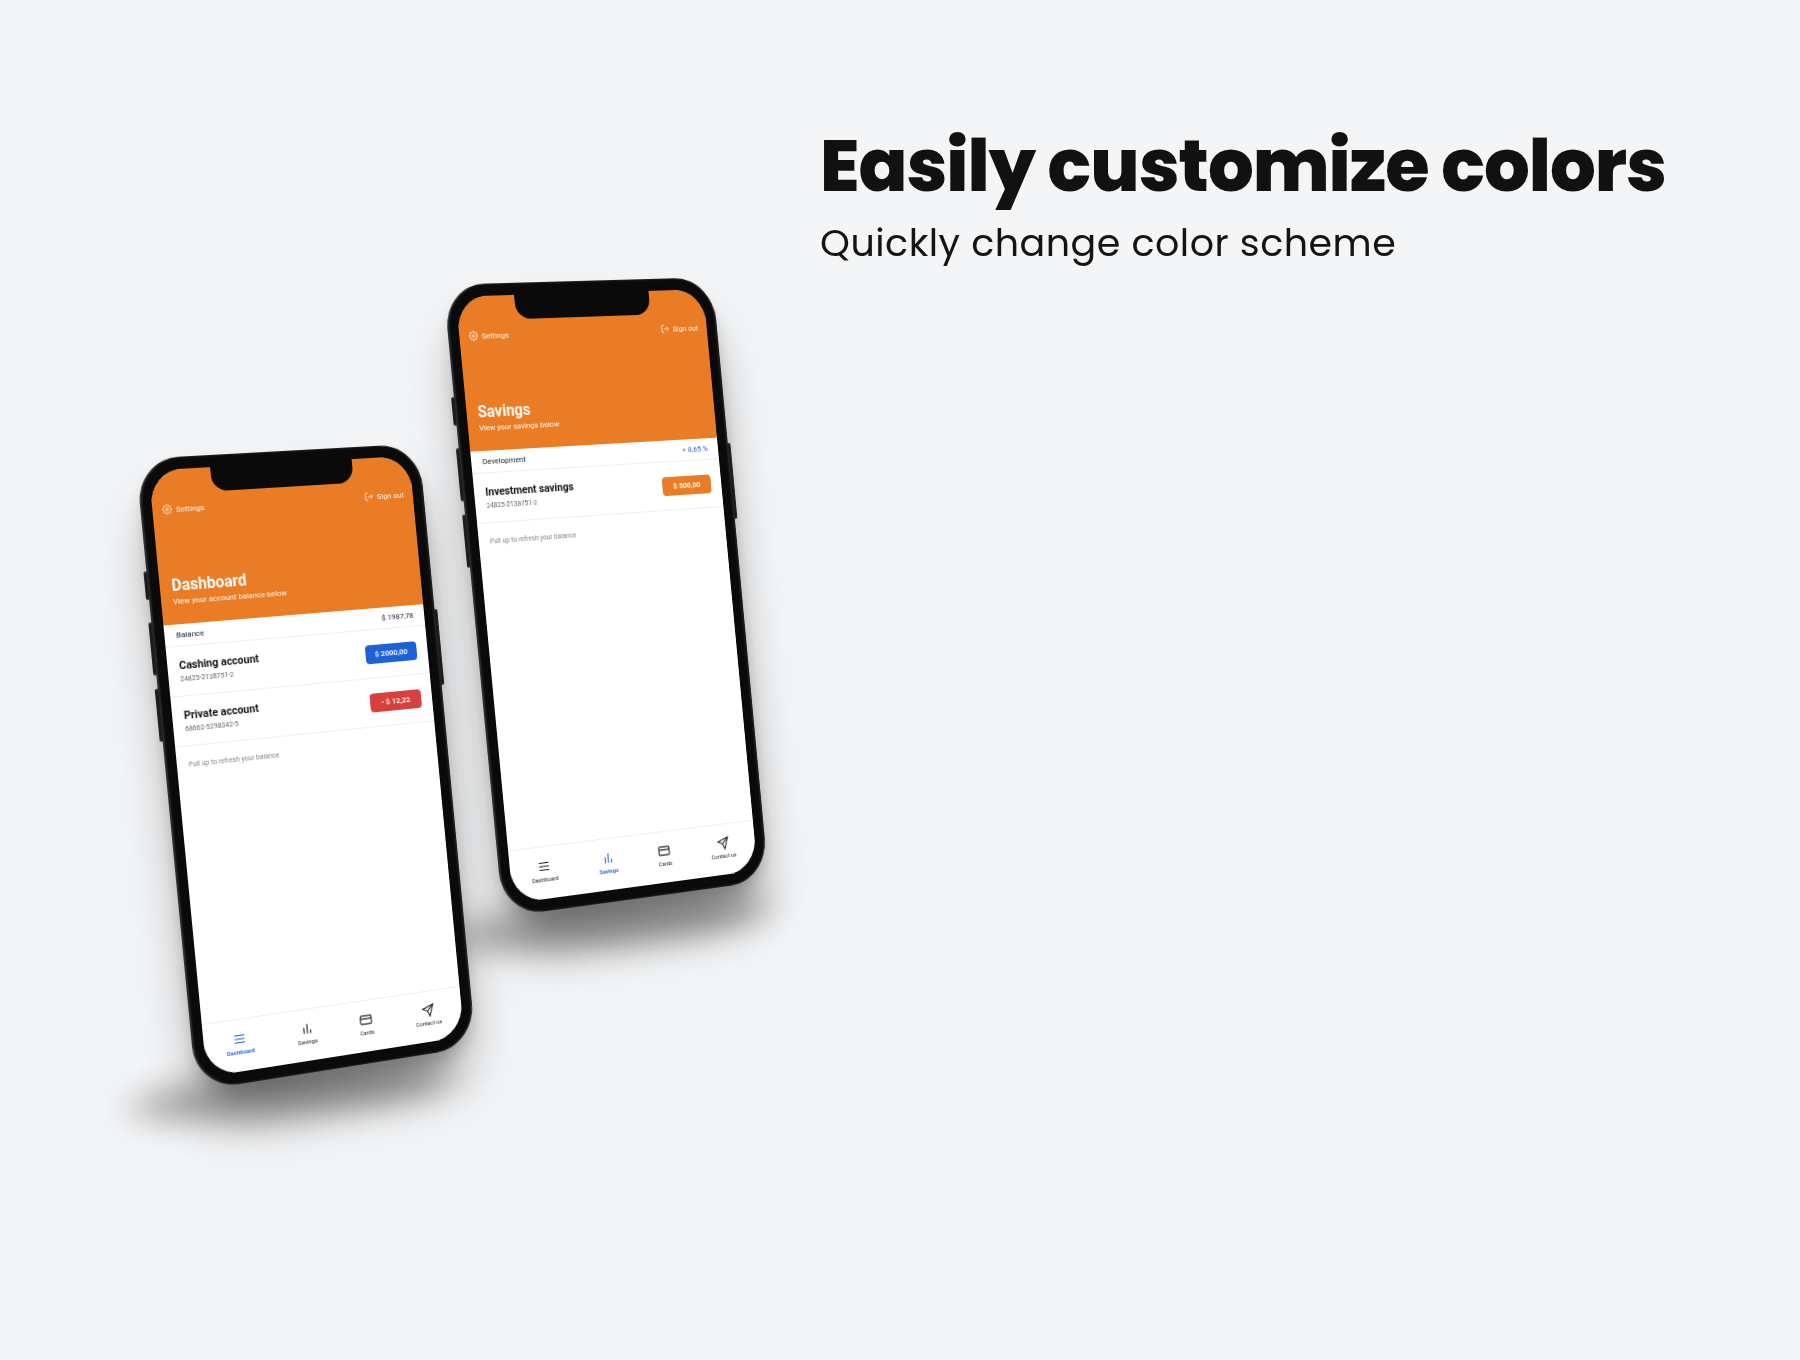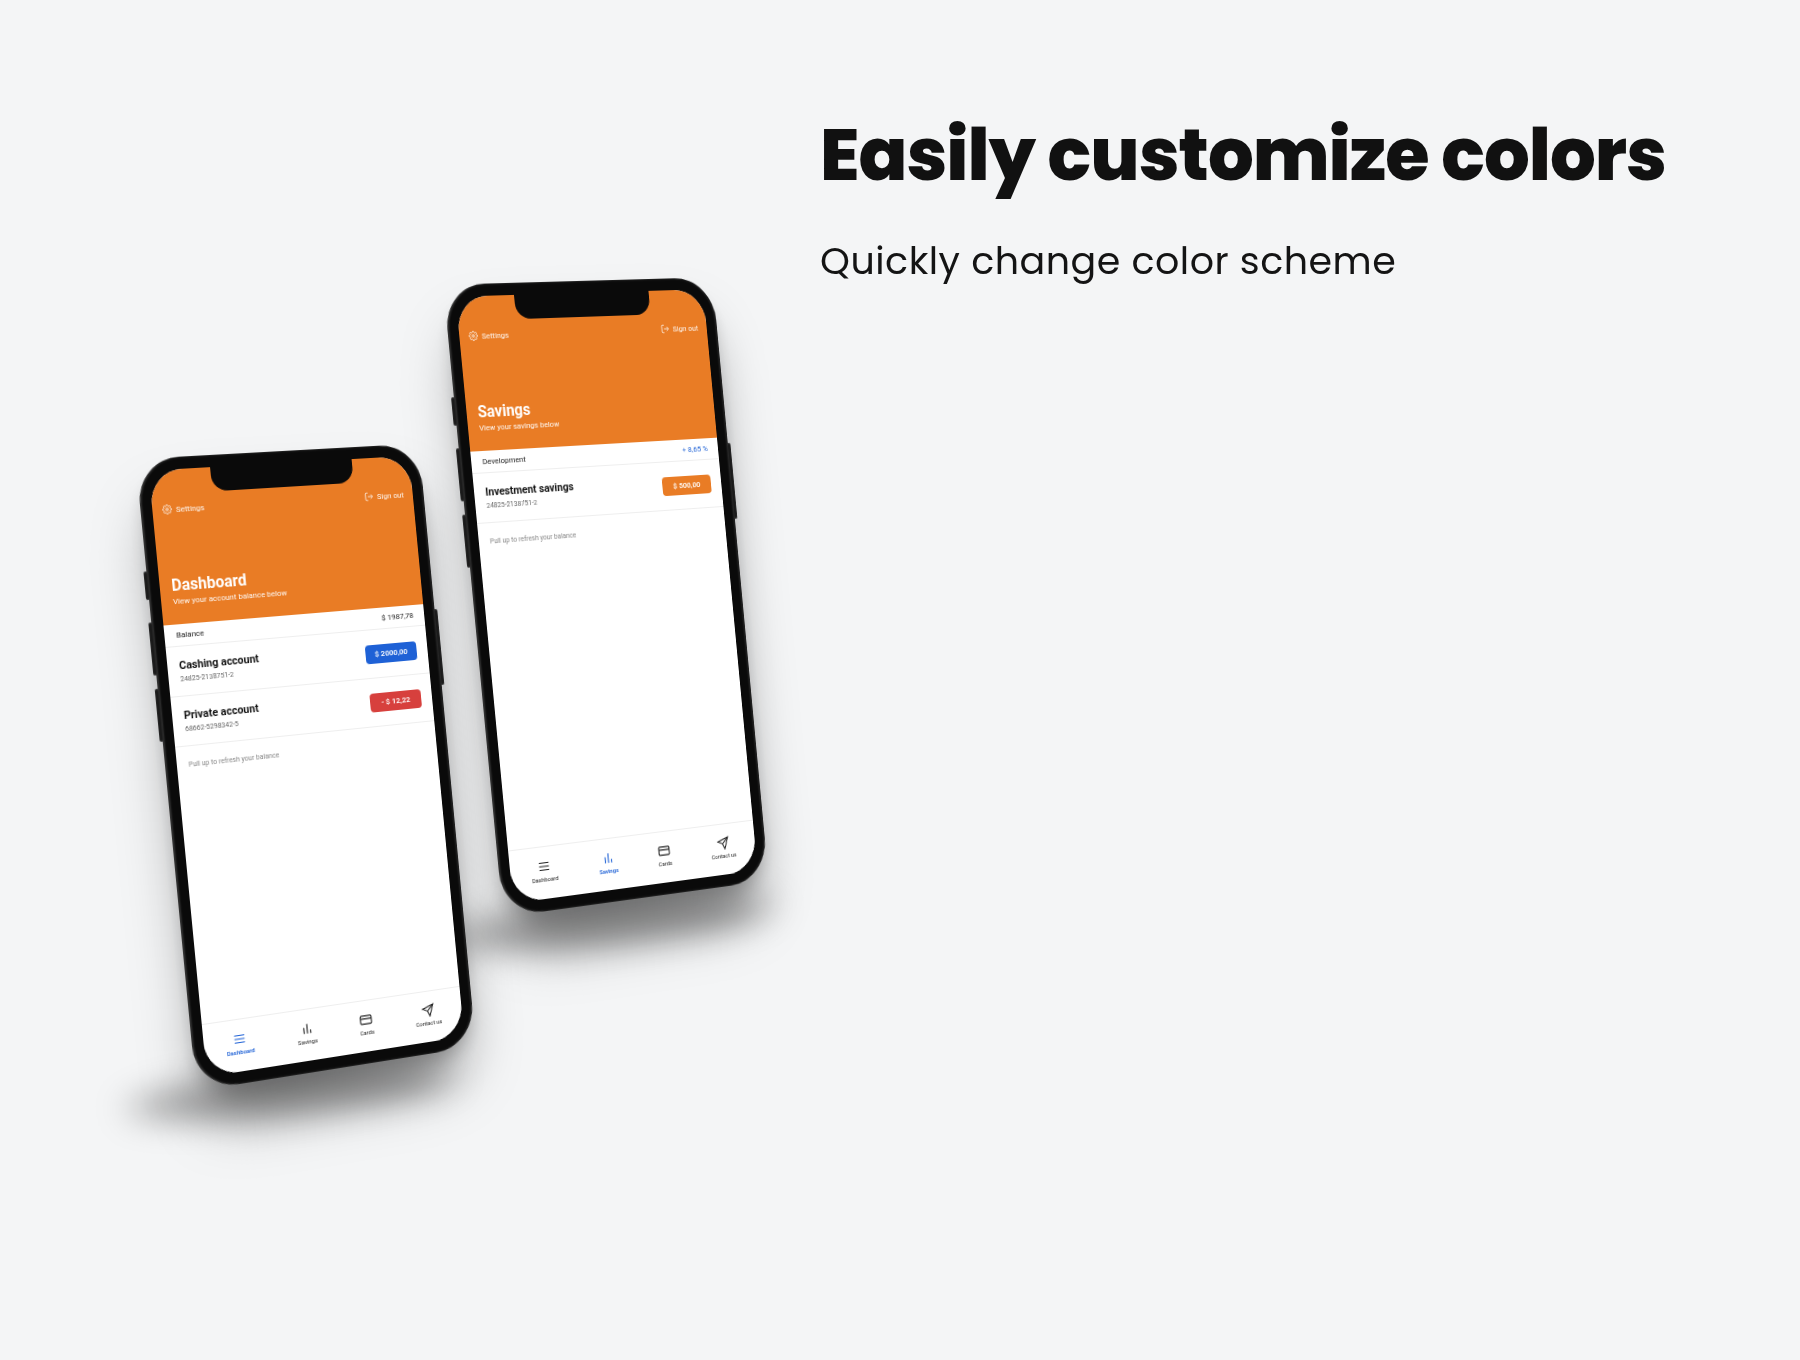--- a/index.html
+++ b/index.html
@@ -9,34 +9,34 @@
     height: 1360px;
     background: #f4f5f6;
     font-family: -apple-system, BlinkMacSystemFont, "Segoe UI", Roboto, Helvetica, Arial, sans-serif;
     position: relative;
     overflow: hidden;
   }
 
   
   .headline {
     position: absolute;
-    top: 117px;
+    top: 128px;
     left: 820px;
     right: 60px;
     color: #111;
   }
   .headline h1 {
     font-family: "Poppins", "Montserrat", -apple-system, sans-serif;
     font-weight: 800;
     font-size: 72px;
     letter-spacing: -1px;
     line-height: 1.05;
   }
   .headline p {
-    margin-top: 39px;
+    margin-top: 10px;
     font-family: "Poppins", "Montserrat", -apple-system, sans-serif;
     font-weight: 400;
     font-size: 38px;
     letter-spacing: 0.5px;
     color: #141414;
   }
 
   
   .stage {
     position: absolute;

